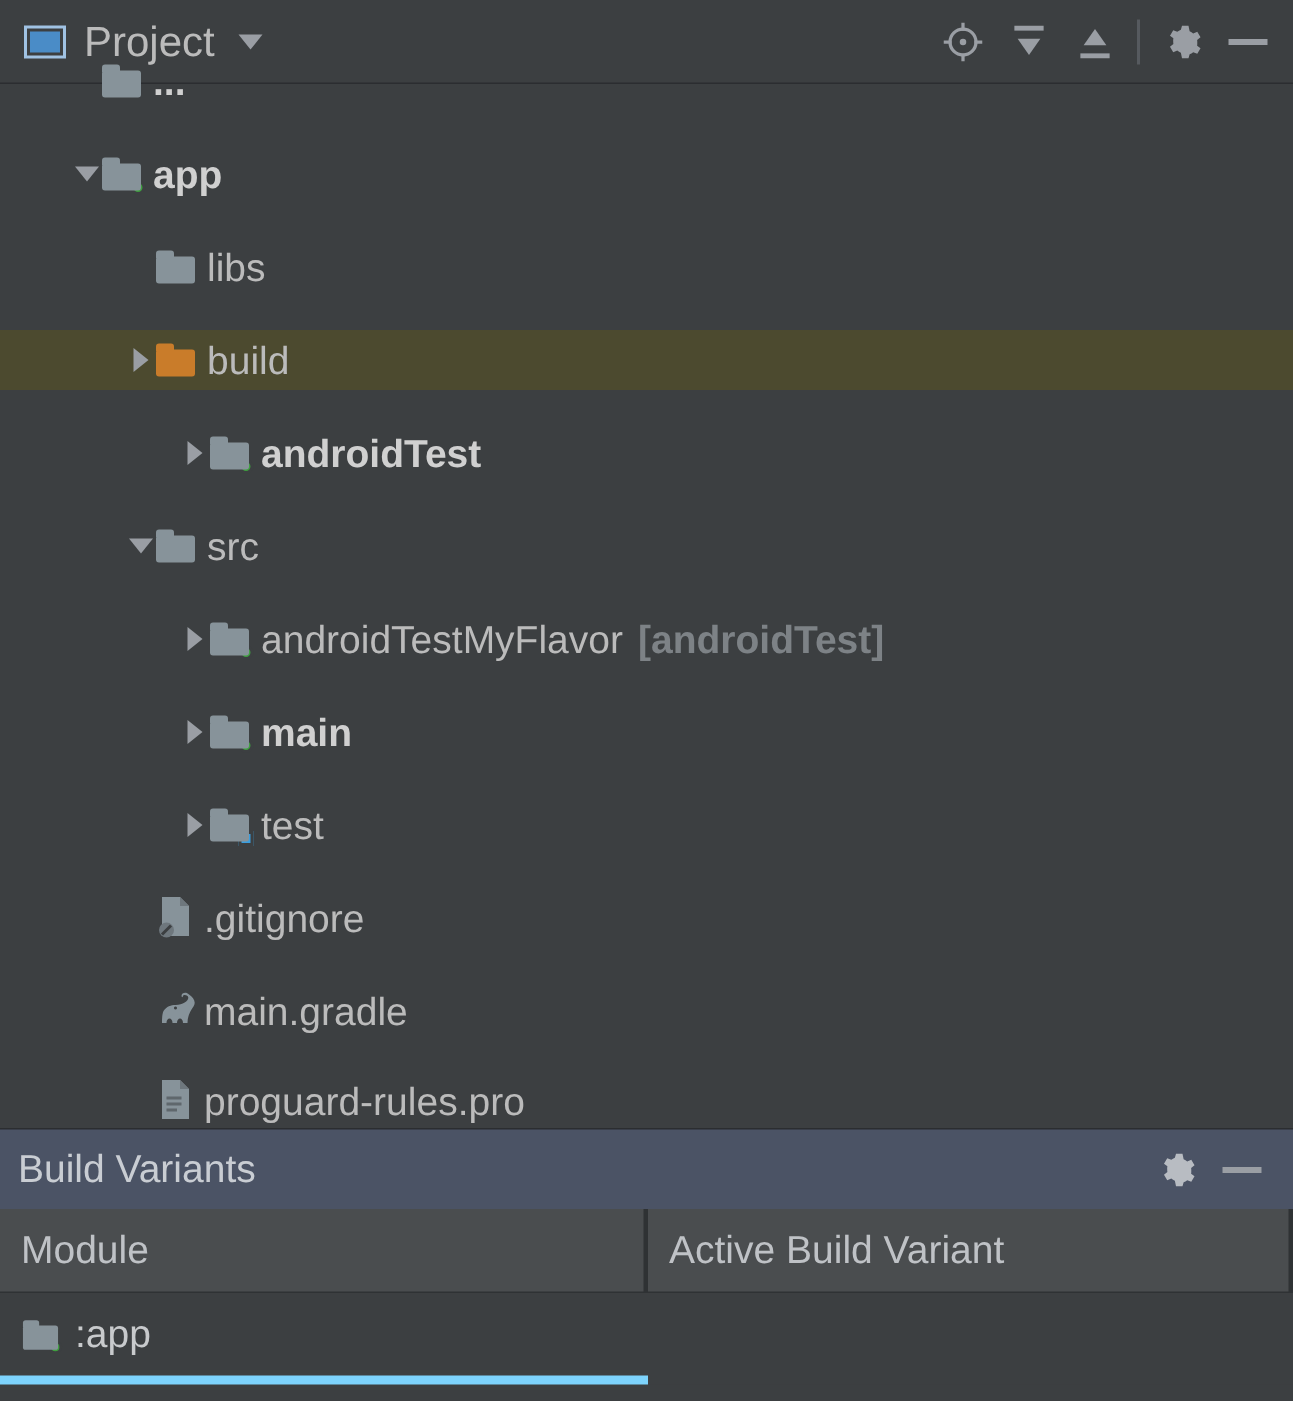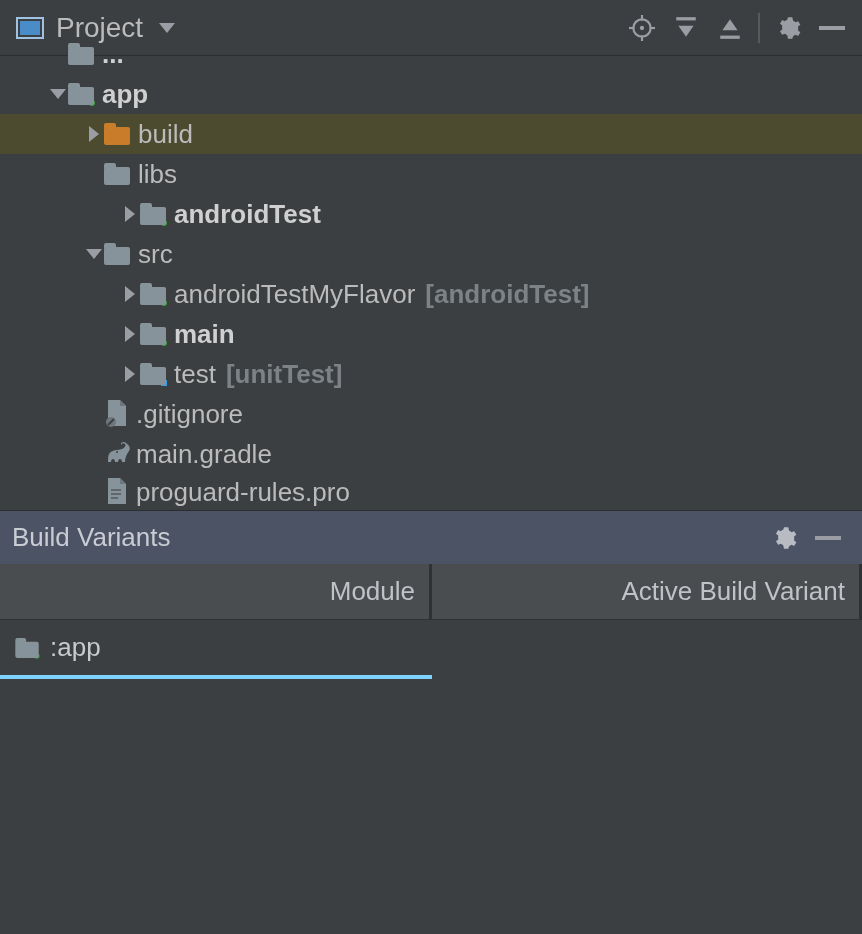--- a/index.html
+++ b/index.html
@@ -57,20 +57,21 @@
   .tree {
     padding-top: 8px;
     user-select: none;
   }
   .row {
     display: flex; align-items: center;
     height: 40px;
     padding-left: 0;
     white-space: nowrap;
     cursor: pointer;
+    margin-top: 22px;
   }
   .row.cutoff { margin-top: -30px; }
   .row.selected { background: #4c4a2f; }
   .indent { display: inline-block; }
   .arrow {
     width: 20px; height: 20px;
     display: inline-flex; align-items: center; justify-content: center;
     color: #9a9ea4;
     flex-shrink: 0;
   }
@@ -136,29 +137,28 @@
   .variants-table {
     display: grid;
     grid-template-columns: 432px 1fr;
   }
   .th {
     background: #4a4d4f;
     color: #bfc2c6;
     padding: 12px 14px;
     border-right: 3px solid #2f3234;
     border-bottom: 1px solid #2f3234;
-    text-align: right;
   }
   .th:last-child { border-right: none; }
   .td {
     background: #3c3f41;
     color: #c8cacc;
     padding: 12px 14px;
     border-right: 3px solid #2f3234;
-    border-bottom: 4px solid #7dd3fc;
+    border-bottom: 6px solid #7dd3fc;
     display: flex; align-items: center;
   }
   .td:last-of-type { border-right: none; }
 
   .variants-empty { height: 270px; background: #3c3f41; }
 </style>
 </head>
 <body>
 
 <div class="top-toolbar">
@@ -218,39 +218,39 @@
     <span class="indent" style="width:48px"></span>
     <span class="arrow">
         <span class="tri-down"></span>
       </span>
     <span class="folder-icon grey">
         <span class="dot green"></span>
       </span>
     <span class="label bold">app</span>
   </div>
 
+  <div class="row">
+    <span class="indent" style="width:84px"></span>
+    <span class="arrow none">
+        <span class="tri-right"></span>
+      </span>
+    <span class="folder-icon grey"></span>
+    <span class="label">libs</span>
+  </div>
+
   <div class="row selected">
     <span class="indent" style="width:84px"></span>
     <span class="arrow">
         <span class="tri-right"></span>
       </span>
     <span class="folder-icon orange"></span>
     <span class="label">build</span>
   </div>
 
   <div class="row">
-    <span class="indent" style="width:84px"></span>
-    <span class="arrow none">
-        <span class="tri-right"></span>
-      </span>
-    <span class="folder-icon grey"></span>
-    <span class="label">libs</span>
-  </div>
-
-  <div class="row">
     <span class="indent" style="width:120px"></span>
     <span class="arrow">
         <span class="tri-right"></span>
       </span>
     <span class="folder-icon grey">
         <span class="dot green"></span>
       </span>
     <span class="label bold">androidTest</span>
   </div>
 
@@ -288,21 +288,20 @@
 
   <div class="row">
     <span class="indent" style="width:120px"></span>
     <span class="arrow">
         <span class="tri-right"></span>
       </span>
     <span class="folder-icon grey">
         <span class="dot blue"></span>
       </span>
     <span class="label">test</span>
-    <span class="suffix">[unitTest]</span>
   </div>
 
   <div class="row">
     <span class="indent" style="width:84px"></span>
     <span class="arrow none">
         <span class="tri-right"></span>
       </span>
     <span class="file-icon">
       <svg width="24" height="28" viewBox="0 0 24 28">
         <path d="M4 0 h12 l6 6 v20 H4 Z" fill="#87939a"></path>

